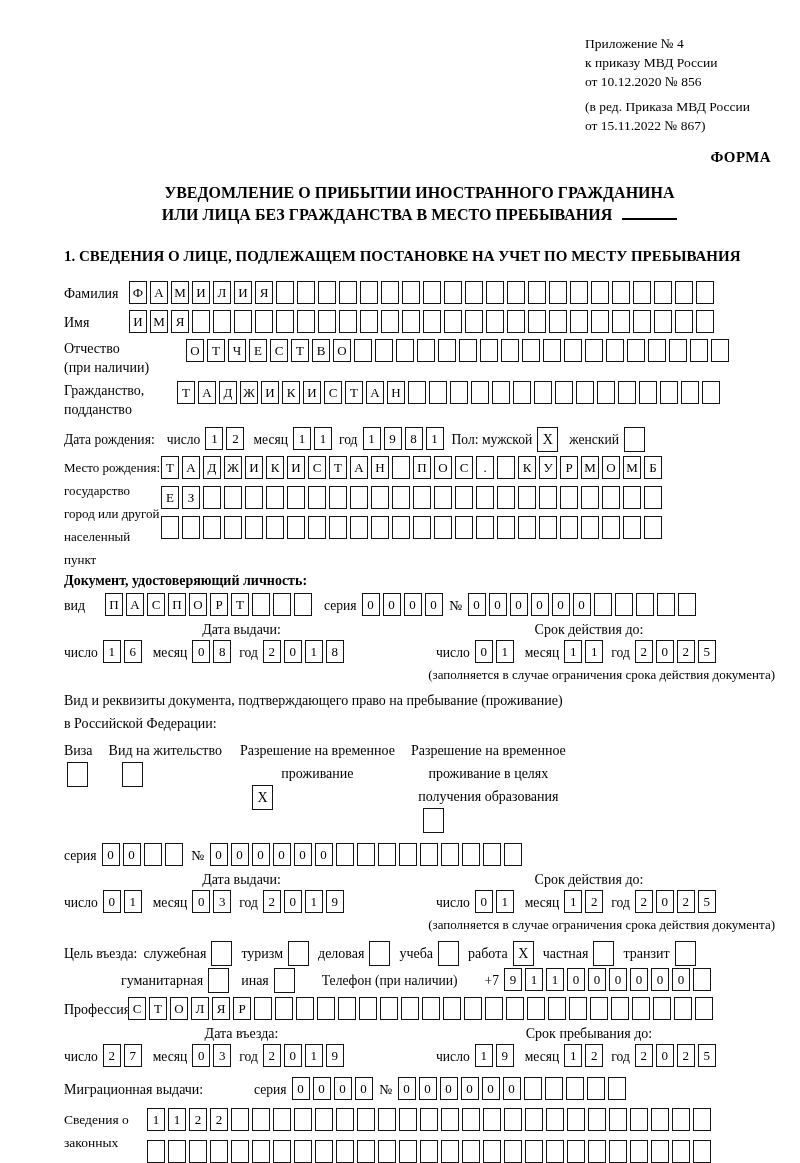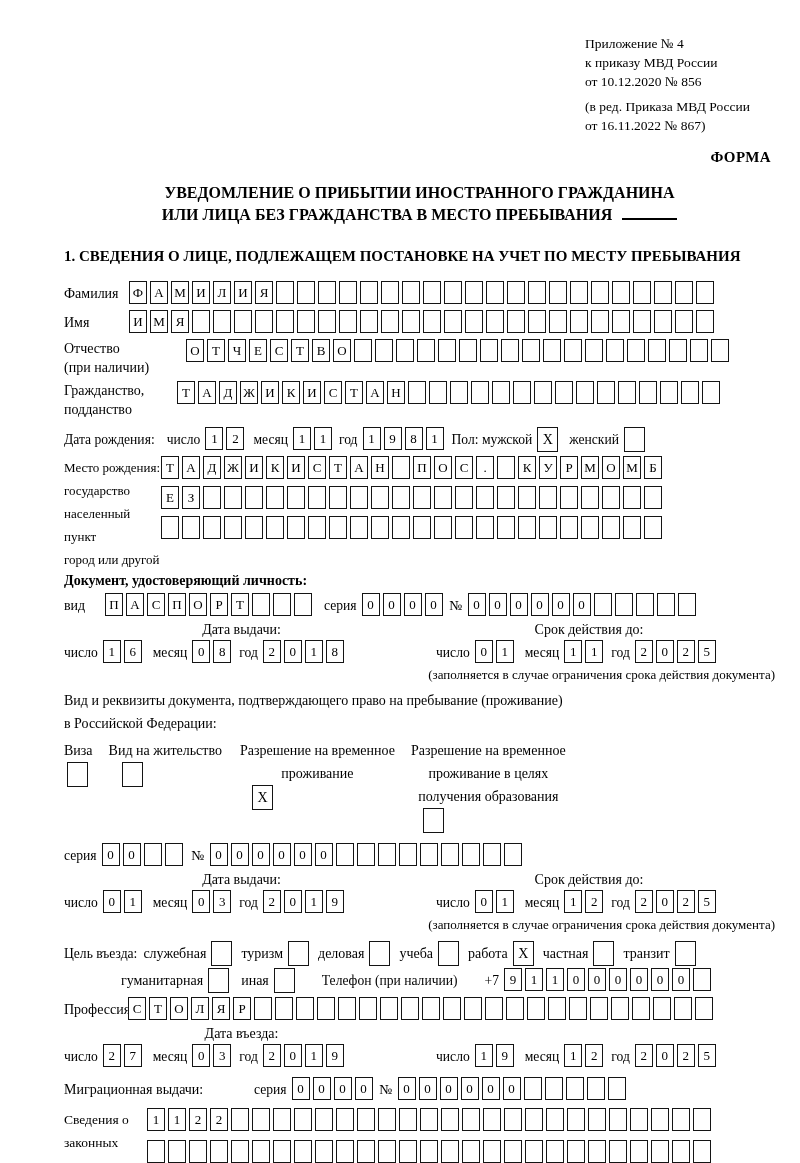--- a/index.html
+++ b/index.html
@@ -62,21 +62,21 @@
 </head>
 <body>
 
 <div class="page">
 
   <div class="hdr">
     <div>Приложение № 4</div>
     <div>к приказу МВД России</div>
     <div>от 10.12.2020 № 856</div>
     <div class="hdr-gap">(в ред. Приказа МВД России</div>
-    <div>от 16.11.2022 № 867)</div>
+    <div>от 15.11.2022 № 867)</div>
   </div>
   <div class="forma">ФОРМА</div>
 
   <div class="title">
     <div>УВЕДОМЛЕНИЕ О ПРИБЫТИИ ИНОСТРАННОГО ГРАЖДАНИНА</div>
     <div>
       <span>ИЛИ ЛИЦА БЕЗ ГРАЖДАНСТВА В МЕСТО ПРЕБЫВАНИЯ</span><span class="uline"></span>
     </div>
   </div>
 
@@ -246,22 +246,22 @@
     <span class="mini" style="margin-left:11px">женский</span>
     <div class="cells cbx">
         <div class="cell"></div>
       </div>
   </div>
 
   <div class="row" style="margin-top:2px;margin-bottom:0">
     <div class="stack w-place" style="line-height:23px;font-size:13px">
       <span>Место рождения:</span>
       <span>государство</span>
+      <span>город или другой</span>
       <span>населенный пункт</span>
-      <span>город или другой</span>
     </div>
     <div class="stack">
       <div class="cells">
           <div class="cell">Т</div>
           <div class="cell">А</div>
           <div class="cell">Д</div>
           <div class="cell">Ж</div>
           <div class="cell">И</div>
           <div class="cell">К</div>
           <div class="cell">И</div>
@@ -639,20 +639,21 @@
         <div class="cell"></div>
         <div class="cell"></div>
         <div class="cell"></div>
         <div class="cell"></div>
         <div class="cell"></div>
       </div>
   </div>
 
   <div class="dl">
     <div class="dl-l">Дата въезда:</div>
+    <div class="dl-r">Срок пребывания до:</div>
   </div>
   <div class="date-row">
     <div class="half-l">
       <span class="mini">число</span>
       <div class="cells">
           <div class="cell">2</div>
           <div class="cell">7</div>
         </div>
       <span class="mini" style="margin-left:11px">месяц</span>
       <div class="cells">

